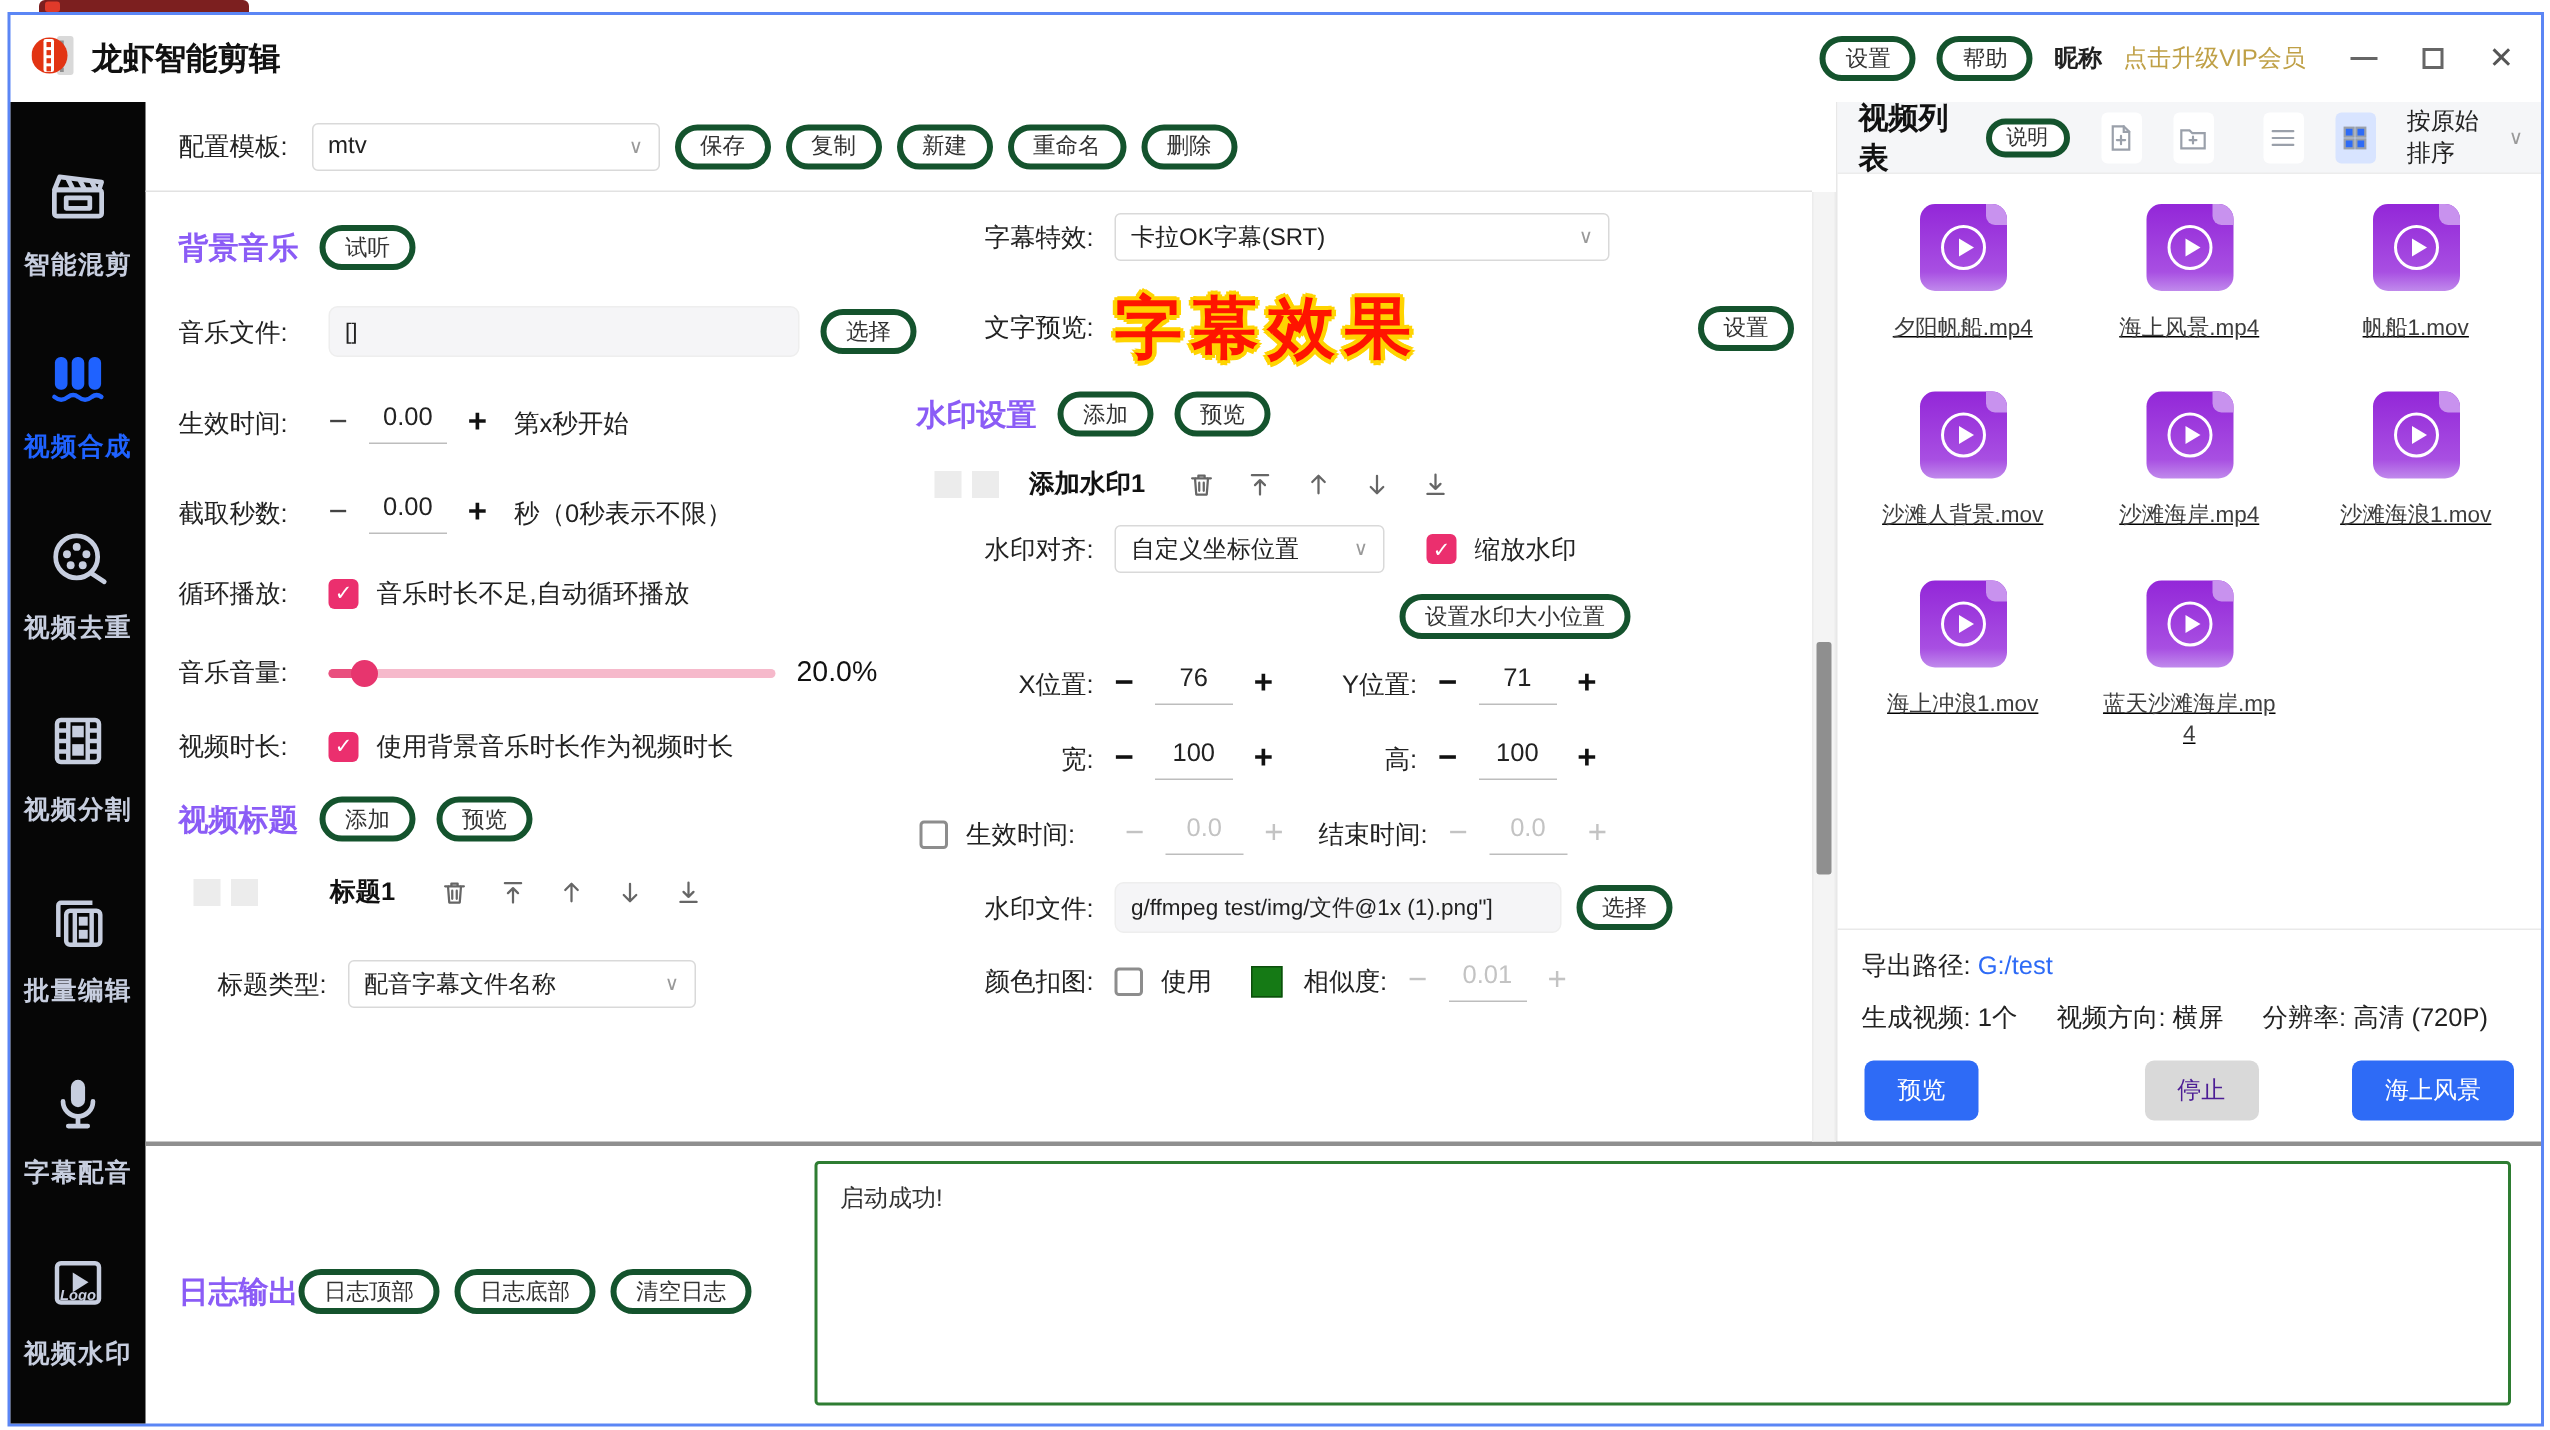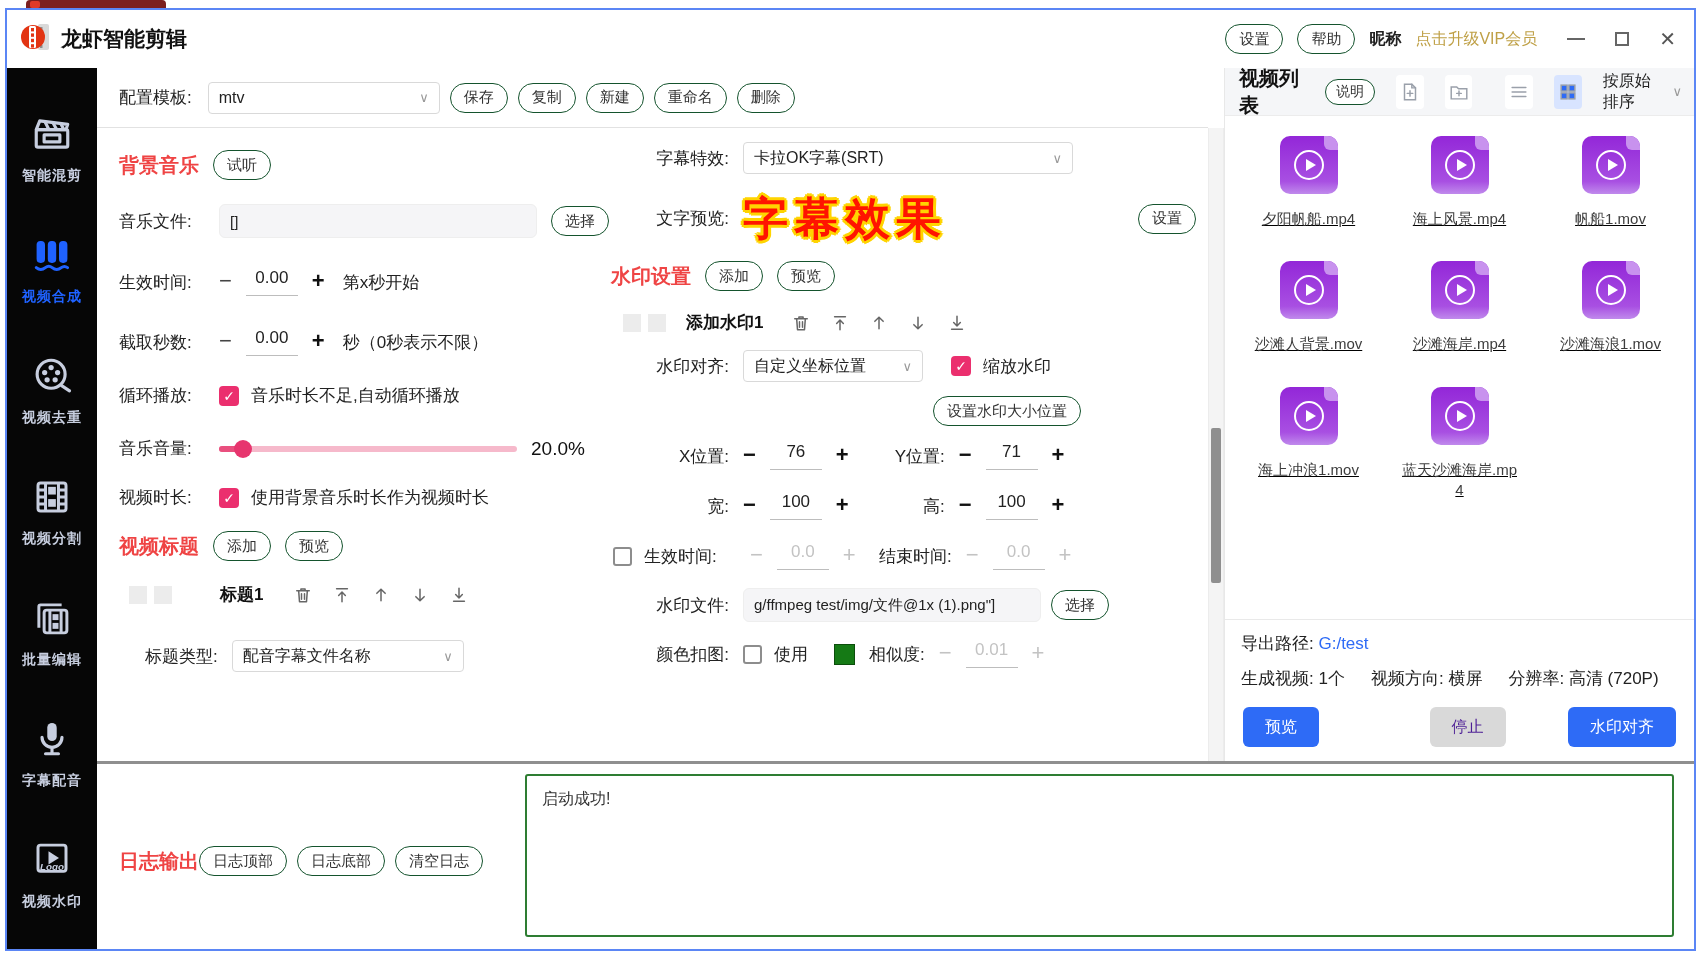--- a/index.html
+++ b/index.html
@@ -7,56 +7,56 @@
   .screen { width:1700px; height:953px; position:relative; background:#fff; overflow:hidden; }
   .bg-strip { position:absolute; top:0; left:26px; width:140px; height:9px; background:#7c1f1f; border-radius:4px 4px 0 0; }
   .bg-strip .dot { position:absolute; left:4px; top:1px; width:10px; height:7px; background:#e03a2a; border-radius:2px; }
   .app { position:absolute; top:8px; left:5px; right:4px; bottom:2px; border:2px solid #5b86f5; background:#fff; display:flex; flex-direction:column; }
 
   
   .titlebar { height:58px; display:flex; align-items:center; padding:0 18px 0 14px; flex:0 0 auto; }
   .app-title { font-size:21px; font-weight:bold; color:#111; margin-left:10px; }
   .tb-right { margin-left:auto; display:flex; align-items:center; gap:14px; }
   .pill { display:inline-flex; align-items:center; justify-content:center; height:30px; padding:0 13px;
-          border:1px solid #14532d; border-radius:16px; background:#fff; font-size:15px; color:#333; cursor:default; white-space:nowrap; }
+          border:4px solid #14532d; border-radius:16px; background:#fff; font-size:15px; color:#333; cursor:default; white-space:nowrap; }
   .pill.sm { height:26px; font-size:14px; padding:0 10px; }
   .nickname { font-size:16px; font-weight:bold; color:#222; }
   .vip { font-size:16px; color:#bfa046; }
   .winctl { display:flex; align-items:center; gap:30px; margin-left:16px; }
   .wc-min { width:18px; height:2px; background:#666; }
   .wc-max { width:14px; height:14px; border:2px solid #666; }
   .wc-close { font-size:20px; color:#555; line-height:1; }
 
   
   .body { flex:1; display:flex; min-height:0; }
 
   
   .sidebar { width:90px; background:#060606; display:flex; flex-direction:column; padding-top:20px; flex:0 0 auto; }
   .side-item { height:121px; display:flex; flex-direction:column; align-items:center; justify-content:center; gap:8px; color:#c7cedf; cursor:pointer; }
-  .side-item .lbl { font-size:14px; font-weight:bold; letter-spacing:1px; }
+  .side-item .lbl { font-size:17px; font-weight:bold; letter-spacing:1px; }
   .side-item.active { color:#1f62ff; }
   .side-item svg { width:42px; height:42px; }
 
   
   .main-wrap { flex:1; display:flex; flex-direction:column; min-width:0; }
   .top-region { flex:1; display:flex; min-height:0; }
 
   .settings-main { flex:1; display:flex; flex-direction:column; min-width:0; }
   .config-row { height:60px; flex:0 0 auto; display:flex; align-items:center; gap:10px; padding-left:22px; border-bottom:1px solid #e2e2e2; }
   .config-row .lab { font-size:17px; color:#222; margin-right:6px; }
   .select { height:32px; border:1px solid #d9d9d9; border-radius:4px; background:#fff; display:inline-flex; align-items:center; justify-content:space-between; padding:0 10px; font-size:16px; color:#222; }
   .caret { color:#999; font-size:13px; margin-left:8px; }
   .sel-mtv { width:232px; }
 
   .settings-cols { flex:1; display:flex; padding:14px 0 0 22px; min-height:0; overflow:hidden; }
   .col-left { width:492px; flex:0 0 auto; }
   .col-right { flex:1; min-width:0; padding-right:8px; }
 
   .h-row { display:flex; align-items:center; gap:14px; }
-  .heading { font-size:20px; font-weight:bold; color:#ef4444; }
+  .heading { font-size:20px; font-weight:bold; color:#8b5cf6; }
   .frow { display:flex; align-items:center; margin-top:26px; }
   .flab { width:100px; font-size:17px; color:#222; flex:0 0 auto; }
   .input { height:34px; background:#f5f5f7; border:1px solid #eee; border-radius:6px; display:flex; align-items:center; padding:0 10px; font-size:15px; color:#222; overflow:hidden; white-space:nowrap; }
   .music-input { width:318px; margin-right:14px; }
 
   .stepper { display:flex; align-items:flex-start; gap:14px; }
   .st-btn { font-size:22px; color:#444; line-height:26px; }
   .st-btn.plus { color:#111; font-weight:bold; }
   .st-val { min-width:52px; text-align:center; font-size:17px; color:#222; padding-bottom:7px; border-bottom:1px solid #bdbdbd; line-height:20px; }
   .stepper.disabled .st-btn, .stepper.disabled .st-val { color:#c3c3c3; }
@@ -609,21 +609,21 @@
                   <span class="blue">横屏</span>
                 </span>
                 <span>
                   <span>分辨率:</span>
                   <span class="blue">高清 (720P)</span>
                 </span>
               </div>
               <div class="rp-btns">
                 <span class="btn blue">预览</span>
                 <span class="btn gray">停止</span>
-                <span class="btn blue">水印对齐</span>
+                <span class="btn blue">海上风景</span>
               </div>
             </div>
           </aside>
         </div>
 
         <div class="log-section">
           <div class="log-head">
             <span class="heading">日志输出</span>
             <div class="pills">
               <span class="pill">日志顶部</span>

